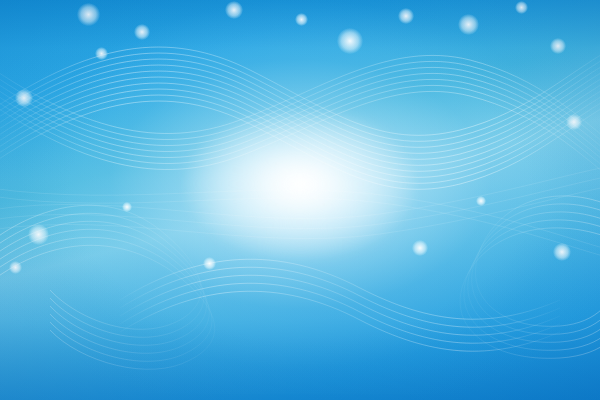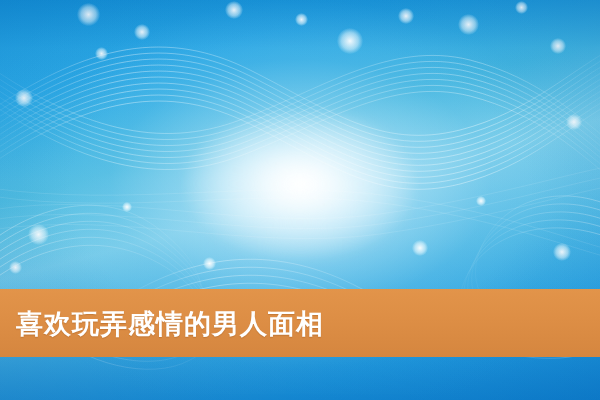--- a/index.html
+++ b/index.html
@@ -222,17 +222,14 @@
       <span class="dot" style="left: 9px; top: 261px; width: 13px; height: 13px;"></span>
       <span class="dot" style="left: 553px; top: 243px; width: 18.2px; height: 18.2px;"></span>
       <span class="dot" style="left: 203px; top: 257px; width: 13px; height: 13px;"></span>
       <span class="dot" style="left: 412px; top: 240px; width: 15.6px; height: 15.6px;"></span>
       <span class="dot" style="left: 122px; top: 202px; width: 10.4px; height: 10.4px;"></span>
       <span class="dot" style="left: 476px; top: 196px; width: 10.4px; height: 10.4px;"></span>
     </div>
 
   <div class="bg-vignette"></div>
 
-  <div class="caption-band">
-    <div class="caption-text">喜欢玩弄感情的男人面相</div>
-  </div>
 
 </div>
 
 </body></html>

